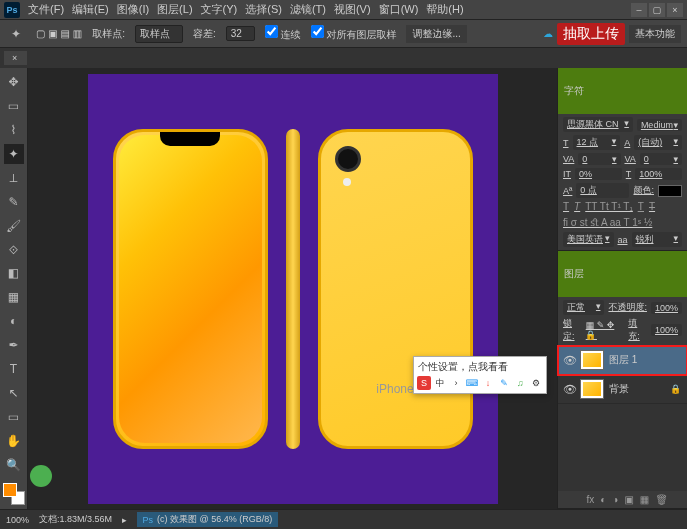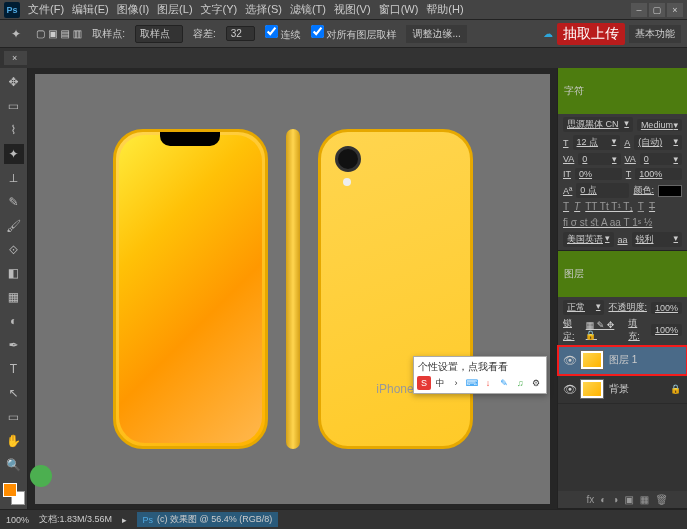--- a/index.html
+++ b/index.html
@@ -21,21 +21,21 @@
 .doc-tab .x { font-size:9px; cursor:pointer; }
 .main { flex:1; display:flex; overflow:hidden; }
 .toolbox { width:28px; background:#444; display:flex; flex-direction:column; align-items:center; gap:4px; padding:4px 0; border-right:1px solid #222; }
 .tool { width:20px; height:20px; display:flex; align-items:center; justify-content:center; font-size:12px; cursor:pointer; color:#bbb; }
 .tool.active { background:#222; }
 .swatch { width:22px; height:22px; position:relative; margin-top:4px; }
 .swatch .fg { position:absolute; width:14px; height:14px; background:#ff8c00; border:1px solid #fff; top:0; left:0; }
 .swatch .bg { position:absolute; width:14px; height:14px; background:#fff; border:1px solid #999; bottom:0; right:0; }
 .canvas-area { flex:1; background:#262626; display:flex; flex-direction:column; overflow:hidden; position:relative; }
 .canvas-viewport { flex:1; display:flex; align-items:center; justify-content:center; }
-.canvas { background:#737373; width:515px; height:430px; position:relative; display:flex; align-items:center; justify-content:center; gap:18px; padding:17px; }
+.canvas { background:#4c1d95; width:410px; height:430px; position:relative; display:flex; align-items:center; justify-content:center; gap:18px; padding:17px; }
 .phone { border-radius:30px; position:relative; }
 .phone-front { width:155px; height:320px; background:linear-gradient(135deg,#ffd54f,#ffb300); border:3px solid #e6a800; overflow:hidden; }
 .phone-front .notch { position:absolute; top:0; left:50%; transform:translateX(-50%); width:60px; height:14px; background:#000; border-radius:0 0 10px 10px; }
 .phone-front .screen { position:absolute; inset:3px; background:linear-gradient(135deg,#ffeb3b 0%,#ffc107 30%,#ff9800 60%,#ffb74d 100%); border-radius:26px; }
 .phone-side { width:14px; height:320px; background:linear-gradient(90deg,#d4a017,#ffd54f,#d4a017); border-radius:8px; }
 .phone-back { width:155px; height:320px; background:linear-gradient(160deg,#ffd54f,#ffca28); border:3px solid #e6a800; }
 .phone-back .cam { position:absolute; top:14px; left:14px; width:26px; height:26px; background:#111; border-radius:50%; border:3px solid #333; }
 .phone-back .flash { position:absolute; top:46px; left:22px; width:8px; height:8px; background:#eee; border-radius:50%; }
 .phone-back .apple { position:absolute; top:100px; left:50%; transform:translateX(-50%); font-size:26px; color:#c0c0c0; }
 .phone-back .brand { position:absolute; bottom:50px; left:50%; transform:translateX(-50%); font-size:12px; color:#999; }

